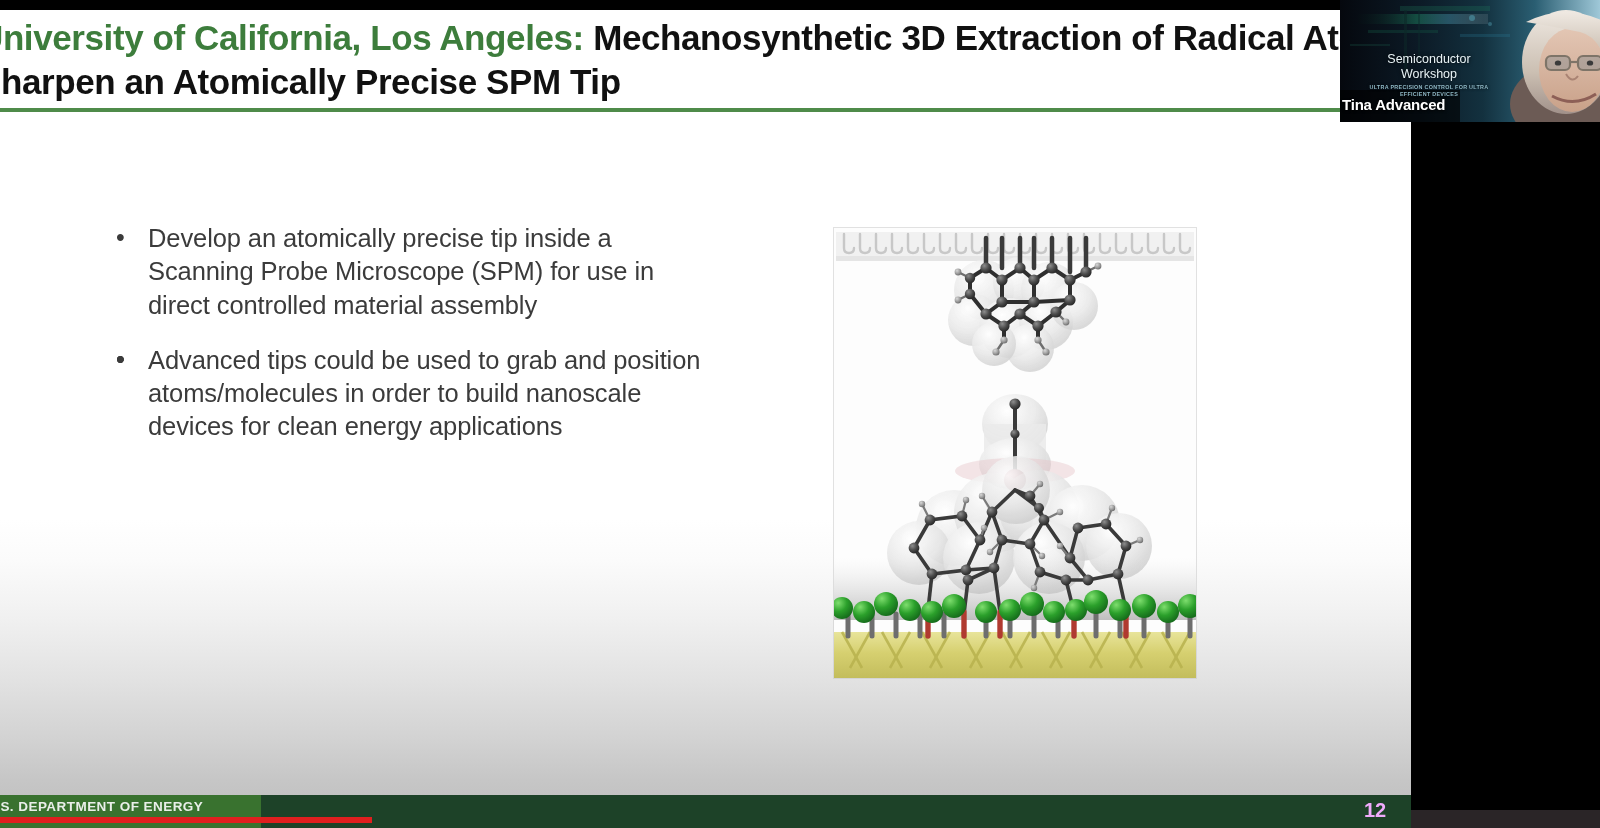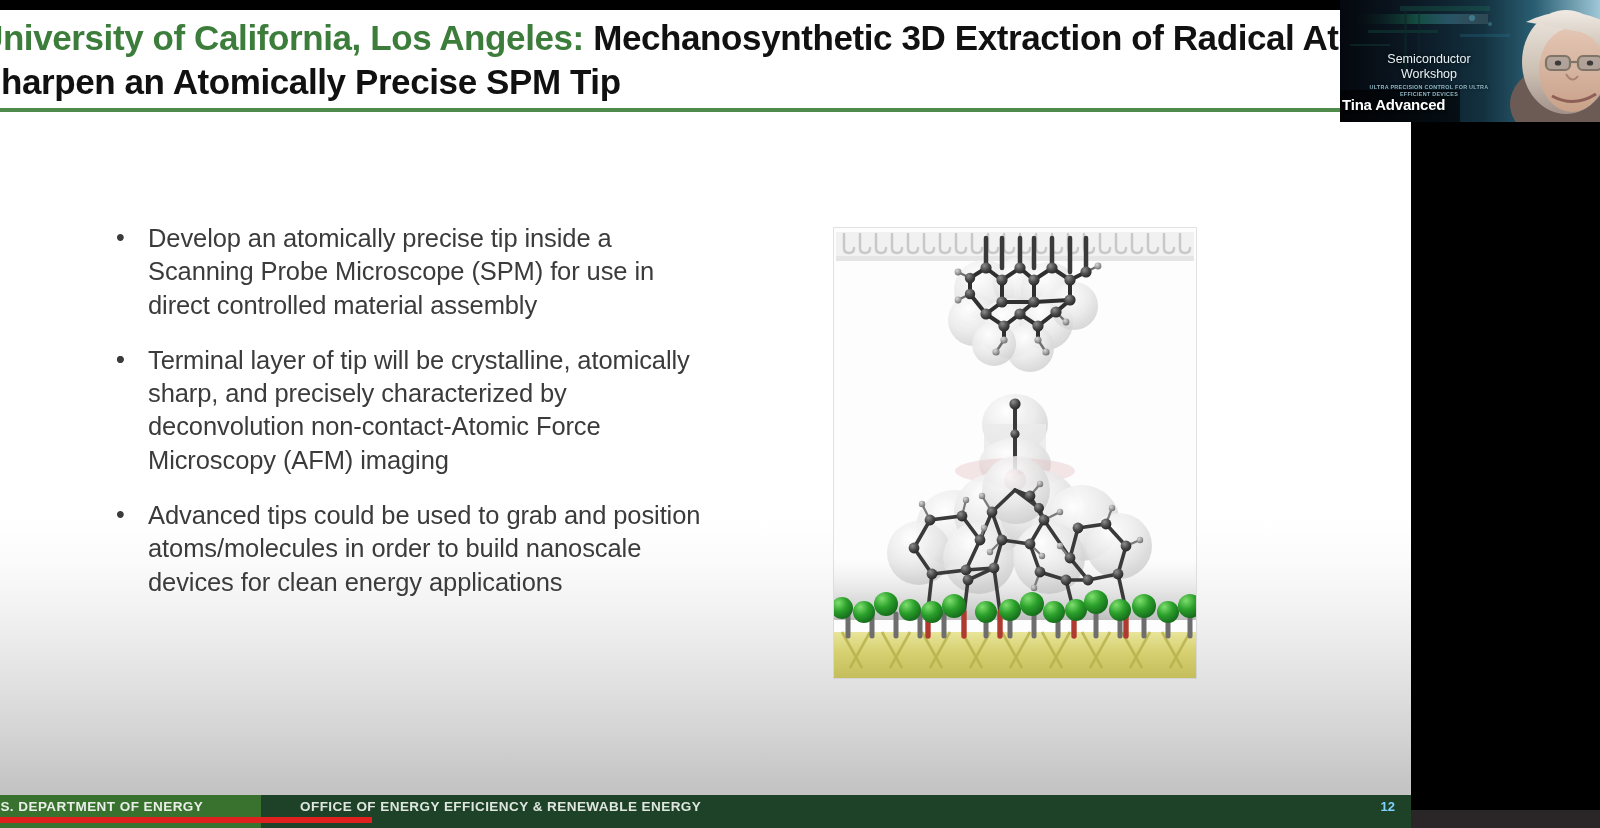--- a/index.html
+++ b/index.html
@@ -65,22 +65,22 @@
     position:absolute;left:-14px;top:4px;width:300px;height:18px;
     color:#e9eee9;font-size:13.5px;font-weight:bold;letter-spacing:0.45px;
     white-space:nowrap;
   }
   #footer-eere{
     position:absolute;left:300px;top:4px;
     color:#dfe6df;font-size:13.5px;font-weight:bold;letter-spacing:0.45px;
     white-space:nowrap;
   }
   #footer-page{
-    position:absolute;left:1355px;top:4px;width:40px;text-align:right;
-    color:#7dd3fc;font-size:13px;font-weight:bold;
+    position:absolute;left:1355px;top:4px;width:40px;text-align:center;
+    color:#f0abfc;font-size:20px;font-weight:bold;
   }
 
   
   #video{
     position:absolute;left:1340px;top:0;width:260px;height:122px;
     overflow:hidden;background:#14532d;
   }
   #video-bg{position:absolute;inset:0;}
   #vid-title{
     position:absolute;left:14px;top:52px;width:150px;text-align:center;
@@ -121,21 +121,20 @@
     <div id="bullets">
       <div class="bullet">
         <span class="dot">•</span>
         <span>Develop an atomically precise tip inside a Scanning Probe Microscope (SPM) for use in direct controlled material assembly</span>
       </div>
       <div class="bullet">
         <span class="dot">•</span>
       </div>
       <div class="bullet">
         <span class="dot">•</span>
-        <span>Terminal layer of tip will be crystalline, atomically sharp, and precisely characterized by deconvolution non-contact-Atomic Force Microscopy (AFM) imaging</span>
       </div>
       <div class="bullet">
         <span class="dot">•</span>
         <span>Advanced tips could be used to grab and position atoms/molecules in order to build nanoscale devices for clean energy applications</span>
       </div>
     </div>
 
     <div id="figure">
       <svg id="fig-svg" viewBox="0 0 362 450" xmlns="http://www.w3.org/2000/svg">
         <defs>
@@ -456,21 +455,20 @@
             <circle cx="334" cy="384" r="11"></circle>
               <circle cx="356" cy="378" r="12"></circle>
           </g>
         </g>
       </svg>
     </div>
 
     <div id="footer">
       <div id="footer-left"></div>
       <div id="footer-doe">U.S. DEPARTMENT OF ENERGY</div>
-      <div id="footer-eere">OFFICE OF ENERGY EFFICIENCY &amp; RENEWABLE ENERGY</div>
       <div id="footer-redline"></div>
       <div id="footer-page">12</div>
     </div>
   </div>
 
   <div id="video">
     <svg id="video-bg" viewBox="0 0 260 122" preserveAspectRatio="none" xmlns="http://www.w3.org/2000/svg">
       <defs>
         <linearGradient id="bgTech" x1="0" y1="0" x2="1" y2="0">
           <stop offset="0%" stop-color="#05080e"></stop>

